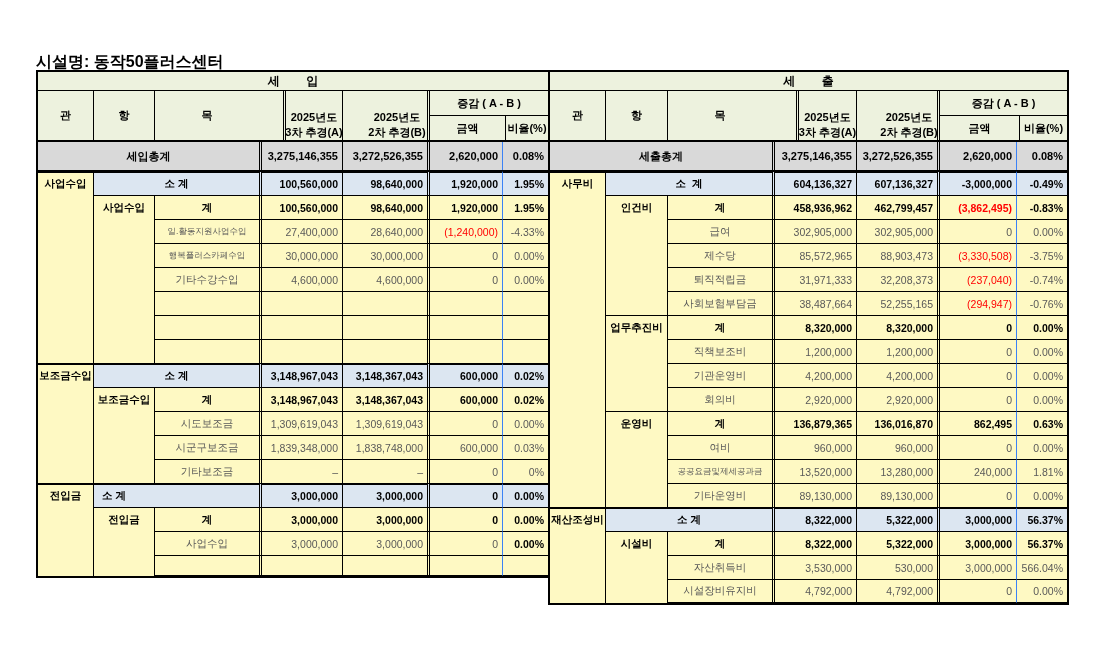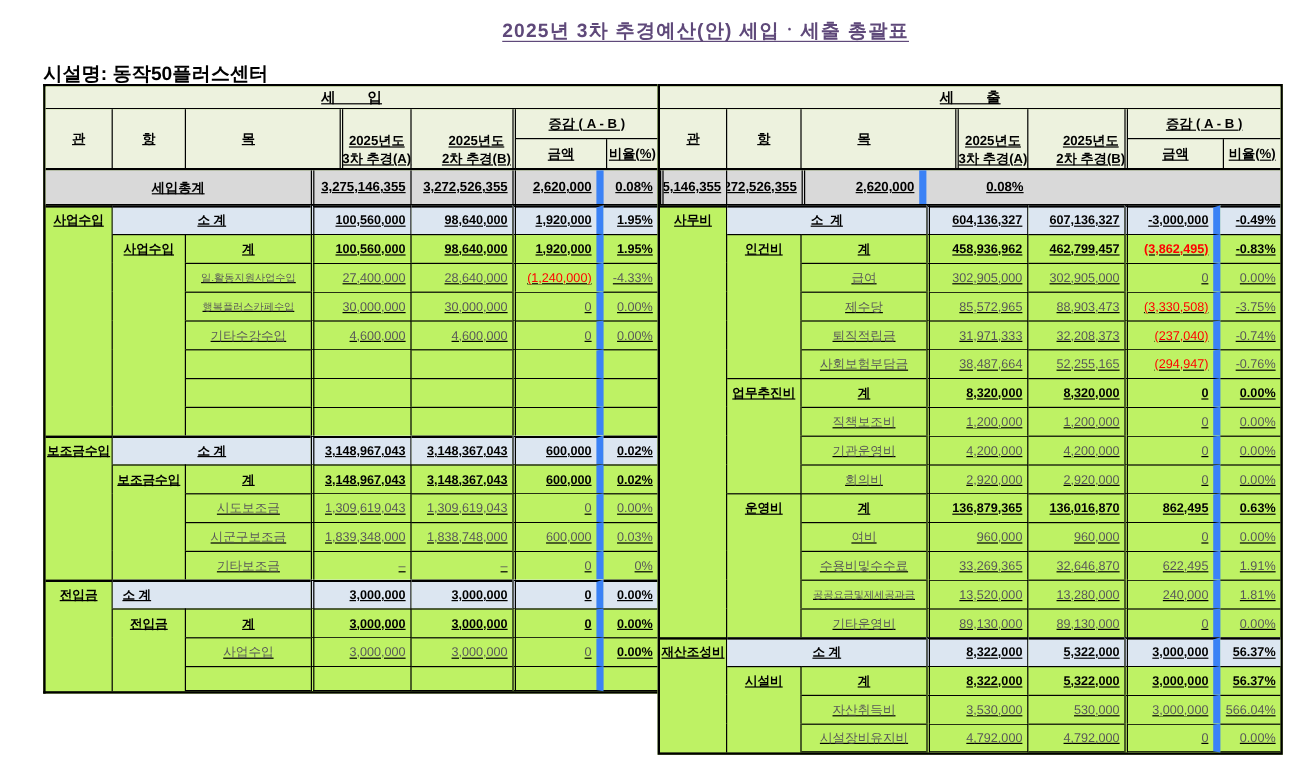--- a/index.html
+++ b/index.html
@@ -3,21 +3,21 @@
 <meta charset="utf-8">
 <style>
   html,body{margin:0;padding:0;background:#fff;}
   .sheet{position:relative;width:1096px;height:645px;background:#fff;overflow:hidden;
          font-family:"Liberation Sans","DejaVu Sans",sans-serif;color:#000;}
   .title{position:absolute;top:16px;left:0;width:1096px;text-align:center;padding-left:80px;
          box-sizing:border-box;font-size:16px;font-weight:bold;letter-spacing:1px;
          text-decoration:underline;text-underline-offset:3px;white-space:pre;}
   .facility{position:absolute;top:52px;left:36px;font-size:16px;font-weight:bold;white-space:pre;}
   .tables{position:absolute;top:70px;left:36px;display:flex;align-items:flex-start;}
-  .btable{border:2px solid #000;background:#bef264;text-decoration:underline;}
+  .btable{border:2px solid #000;background:#fef9c3;}
   .t-left{--cols:56px 61px 104px 84px 84px 76px 45px;--amtw:76px;--ratew:45px;width:510px;border-right:none;}
   .t-right{--cols:56px 62px 104px 85px 80px 80px 50px;--amtw:80px;--ratew:50px;width:517px;}
   .banner{height:18px;line-height:18px;text-align:center;font-size:12px;font-weight:bold;
           border-bottom:1px solid #000;white-space:pre;}
   .hdr{display:grid;grid-template-columns:var(--cols);grid-template-rows:25px 24px;
        border-bottom:2px solid #000;font-size:11px;font-weight:bold;}
   .greenbg{background:#EDF2DE;}
   .hcell{display:flex;align-items:center;justify-content:center;box-sizing:border-box;white-space:pre;}
   .span2{grid-row:1/3;}
   .twol{flex-direction:column;justify-content:flex-end;margin-left:24px;}
@@ -34,41 +34,40 @@
          font-size:11px;font-weight:bold;border-bottom:1px solid #000;}
   .t-label{grid-column:1/4;}
   .row{display:grid;grid-template-columns:var(--cols);height:24px;font-size:10.5px;}
   .c{display:flex;align-items:center;box-sizing:border-box;white-space:pre;overflow:hidden;}
   .ctr{justify-content:center;}
   .lft{justify-content:flex-start;padding-left:8px;}
   .num{justify-content:flex-end;padding-right:4px;}
   .c-gwan{border-right:1px solid #000;justify-content:center;}
   .c-hang{border-right:1px solid #000;}
   .c-a{border-left:3px double #000;border-right:1px solid #000;}
-  .c-amt{border-left:3px double #000;border-right:6px solid #3b82f6;text-align:right;}
+  .c-amt{border-left:3px double #000;border-right:1px solid #3b82f6;text-align:right;}
   .c-merged{grid-column:2/4;}
   .row.detail .c-mok,.row.detail .c-a,.row.detail .c-b,.row.detail .c-amt,.row.detail .c-rate,
   .row.empty .c-mok,.row.empty .c-a,.row.empty .c-b,.row.empty .c-amt,.row.empty .c-rate{border-top:1px solid #000;}
   .row.group .c-hang,.row.group .c-mok,.row.group .c-a,.row.group .c-b,.row.group .c-amt,.row.group .c-rate{border-top:1px solid #000;}
   .row.subtotal .c{border-top:2px solid #000;}
   .rows .row:last-child .c-mok,.rows .row:last-child .c-a,.rows .row:last-child .c-b,
   .rows .row:last-child .c-amt,.rows .row:last-child .c-rate{border-bottom:1px solid #000;}
   .row.subtotal{font-weight:bold;}
   .row.subtotal .c-merged,.row.subtotal .c-a,.row.subtotal .c-b,.row.subtotal .c-amt,.row.subtotal .c-rate{background:#DCE6F1;}
   .row.group{font-weight:bold;}
   .row.detail{color:#595959;}
   .neg{color:#FF0000;}
   .rate-bold{font-weight:bold;color:#000;}
   .sm{font-size:8.5px;}
 </style>
 </head>
 <body>
 
 <div class="sheet">
-  <div class="title" style="color: rgb(95, 73, 122);">2025년 3차 추경예산(안) 세입ㆍ세출 총괄표</div>
   <div class="facility">시설명: 동작50플러스센터</div>
 
   <div class="tables">
 
     <div class="btable t-left">
       <div class="banner greenbg">세        입</div>
       <div class="hdr greenbg">
         <div class="hcell span2 h-gwan">관</div>
         <div class="hcell span2 h-hang">항</div>
         <div class="hcell span2">목</div>
@@ -265,20 +264,21 @@
         </div>
         <div class="h-diff">
           <div class="h-diff-top">증감 ( A - B )</div>
           <div class="h-diff-bot">
             <div class="h-amt">금액</div>
             <div class="h-rate">비율(%)</div>
           </div>
         </div>
       </div>
       <div class="total">
+        <div class="c t-label ctr">세출총계</div>
         <div class="c c-a num">3,275,146,355</div>
         <div class="c c-b num">3,272,526,355</div>
         <div class="c c-amt num">2,620,000</div>
         <div class="c c-rate num">0.08%</div>
       </div>
       <div class="rows">
           <div class="row subtotal">
             <div class="c c-gwan">사무비</div>
             <div class="c c-merged ctr">소  계</div>
             <div class="c c-a num">604,136,327</div>
@@ -381,29 +381,20 @@
             <div class="c c-hang ctr"></div>
             <div class="c c-mok ctr">여비</div>
             <div class="c c-a num">960,000</div>
             <div class="c c-b num">960,000</div>
             <div class="c c-amt num">0</div>
             <div class="c c-rate num">0.00%</div>
           </div>
           <div class="row detail">
             <div class="c c-gwan"></div>
             <div class="c c-hang ctr"></div>
-            <div class="c c-mok ctr">수용비및수수료</div>
-            <div class="c c-a num">33,269,365</div>
-            <div class="c c-b num">32,646,870</div>
-            <div class="c c-amt num">622,495</div>
-            <div class="c c-rate num">1.91%</div>
-          </div>
-          <div class="row detail">
-            <div class="c c-gwan"></div>
-            <div class="c c-hang ctr"></div>
             <div class="c c-mok ctr sm">공공요금및제세공과금</div>
             <div class="c c-a num">13,520,000</div>
             <div class="c c-b num">13,280,000</div>
             <div class="c c-amt num">240,000</div>
             <div class="c c-rate num">1.81%</div>
           </div>
           <div class="row detail">
             <div class="c c-gwan"></div>
             <div class="c c-hang ctr"></div>
             <div class="c c-mok ctr">기타운영비</div>

